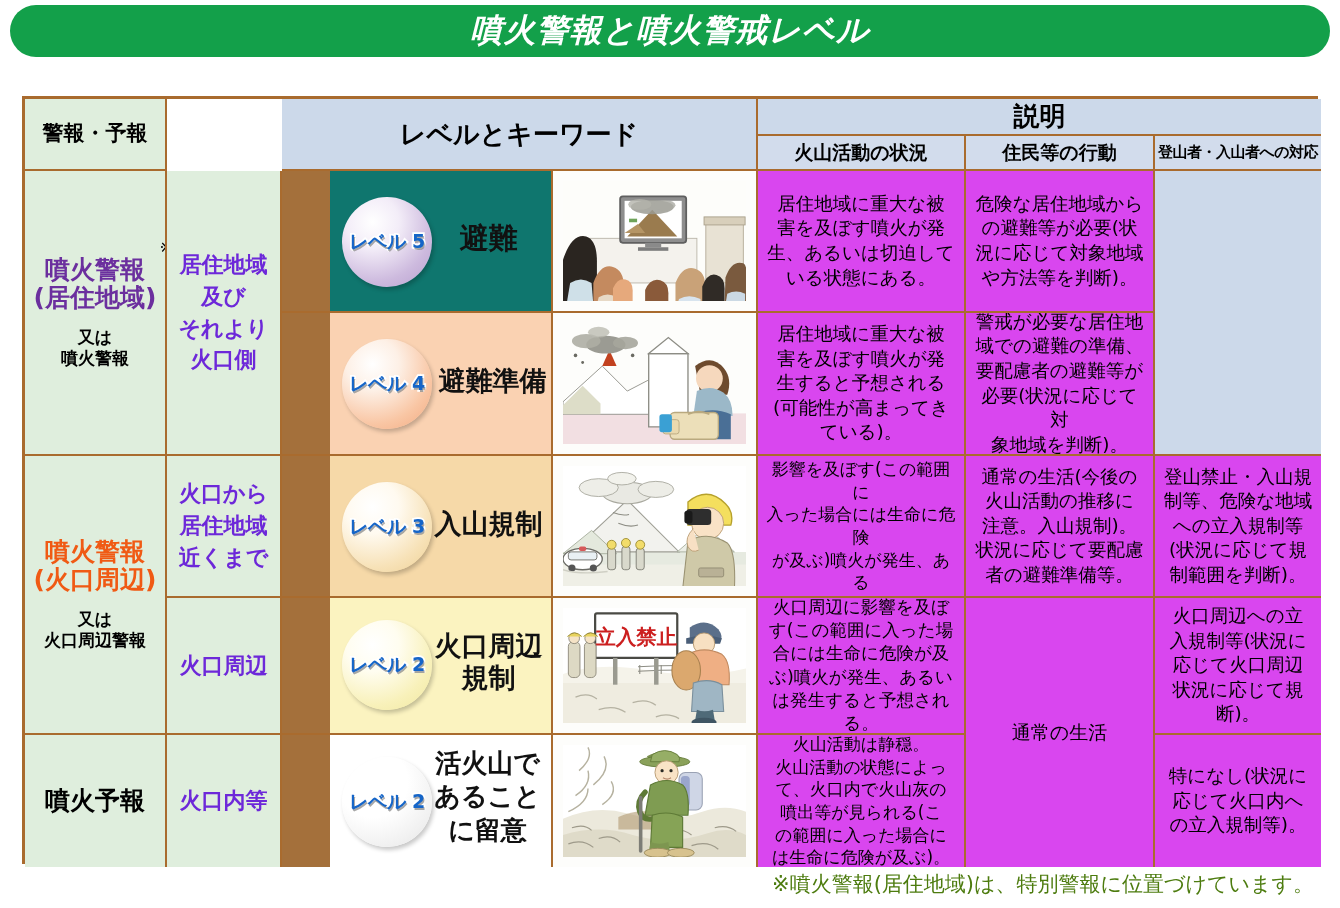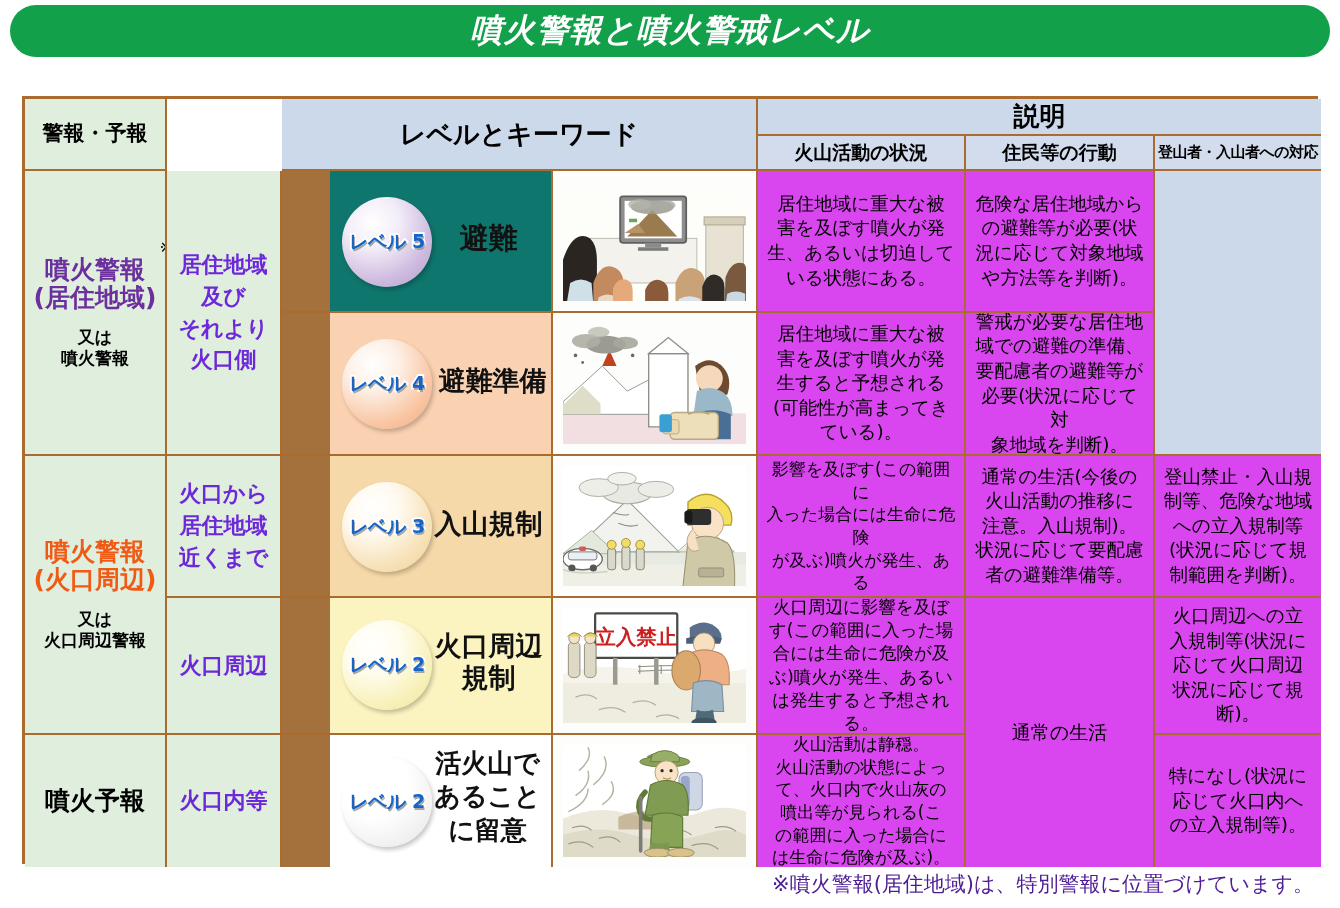--- a/index.html
+++ b/index.html
@@ -177,21 +177,21 @@
   .desc-center .desc-text { text-align: center; }
 
   
   #footnote {
     position: absolute;
     left: 0; right: 26px;
     top: 870px;
     text-align: right;
     font-size: 21px;
     font-weight: normal;
-    color: #4c1d95;
+    color: #4d7c0f;
   }
 </style>
 </head>
 <body>
 
 <div id="title-banner">
   <span class="title-text">噴火警報と噴火警戒レベル</span>
 </div>
 
 <div id="alert-table">

